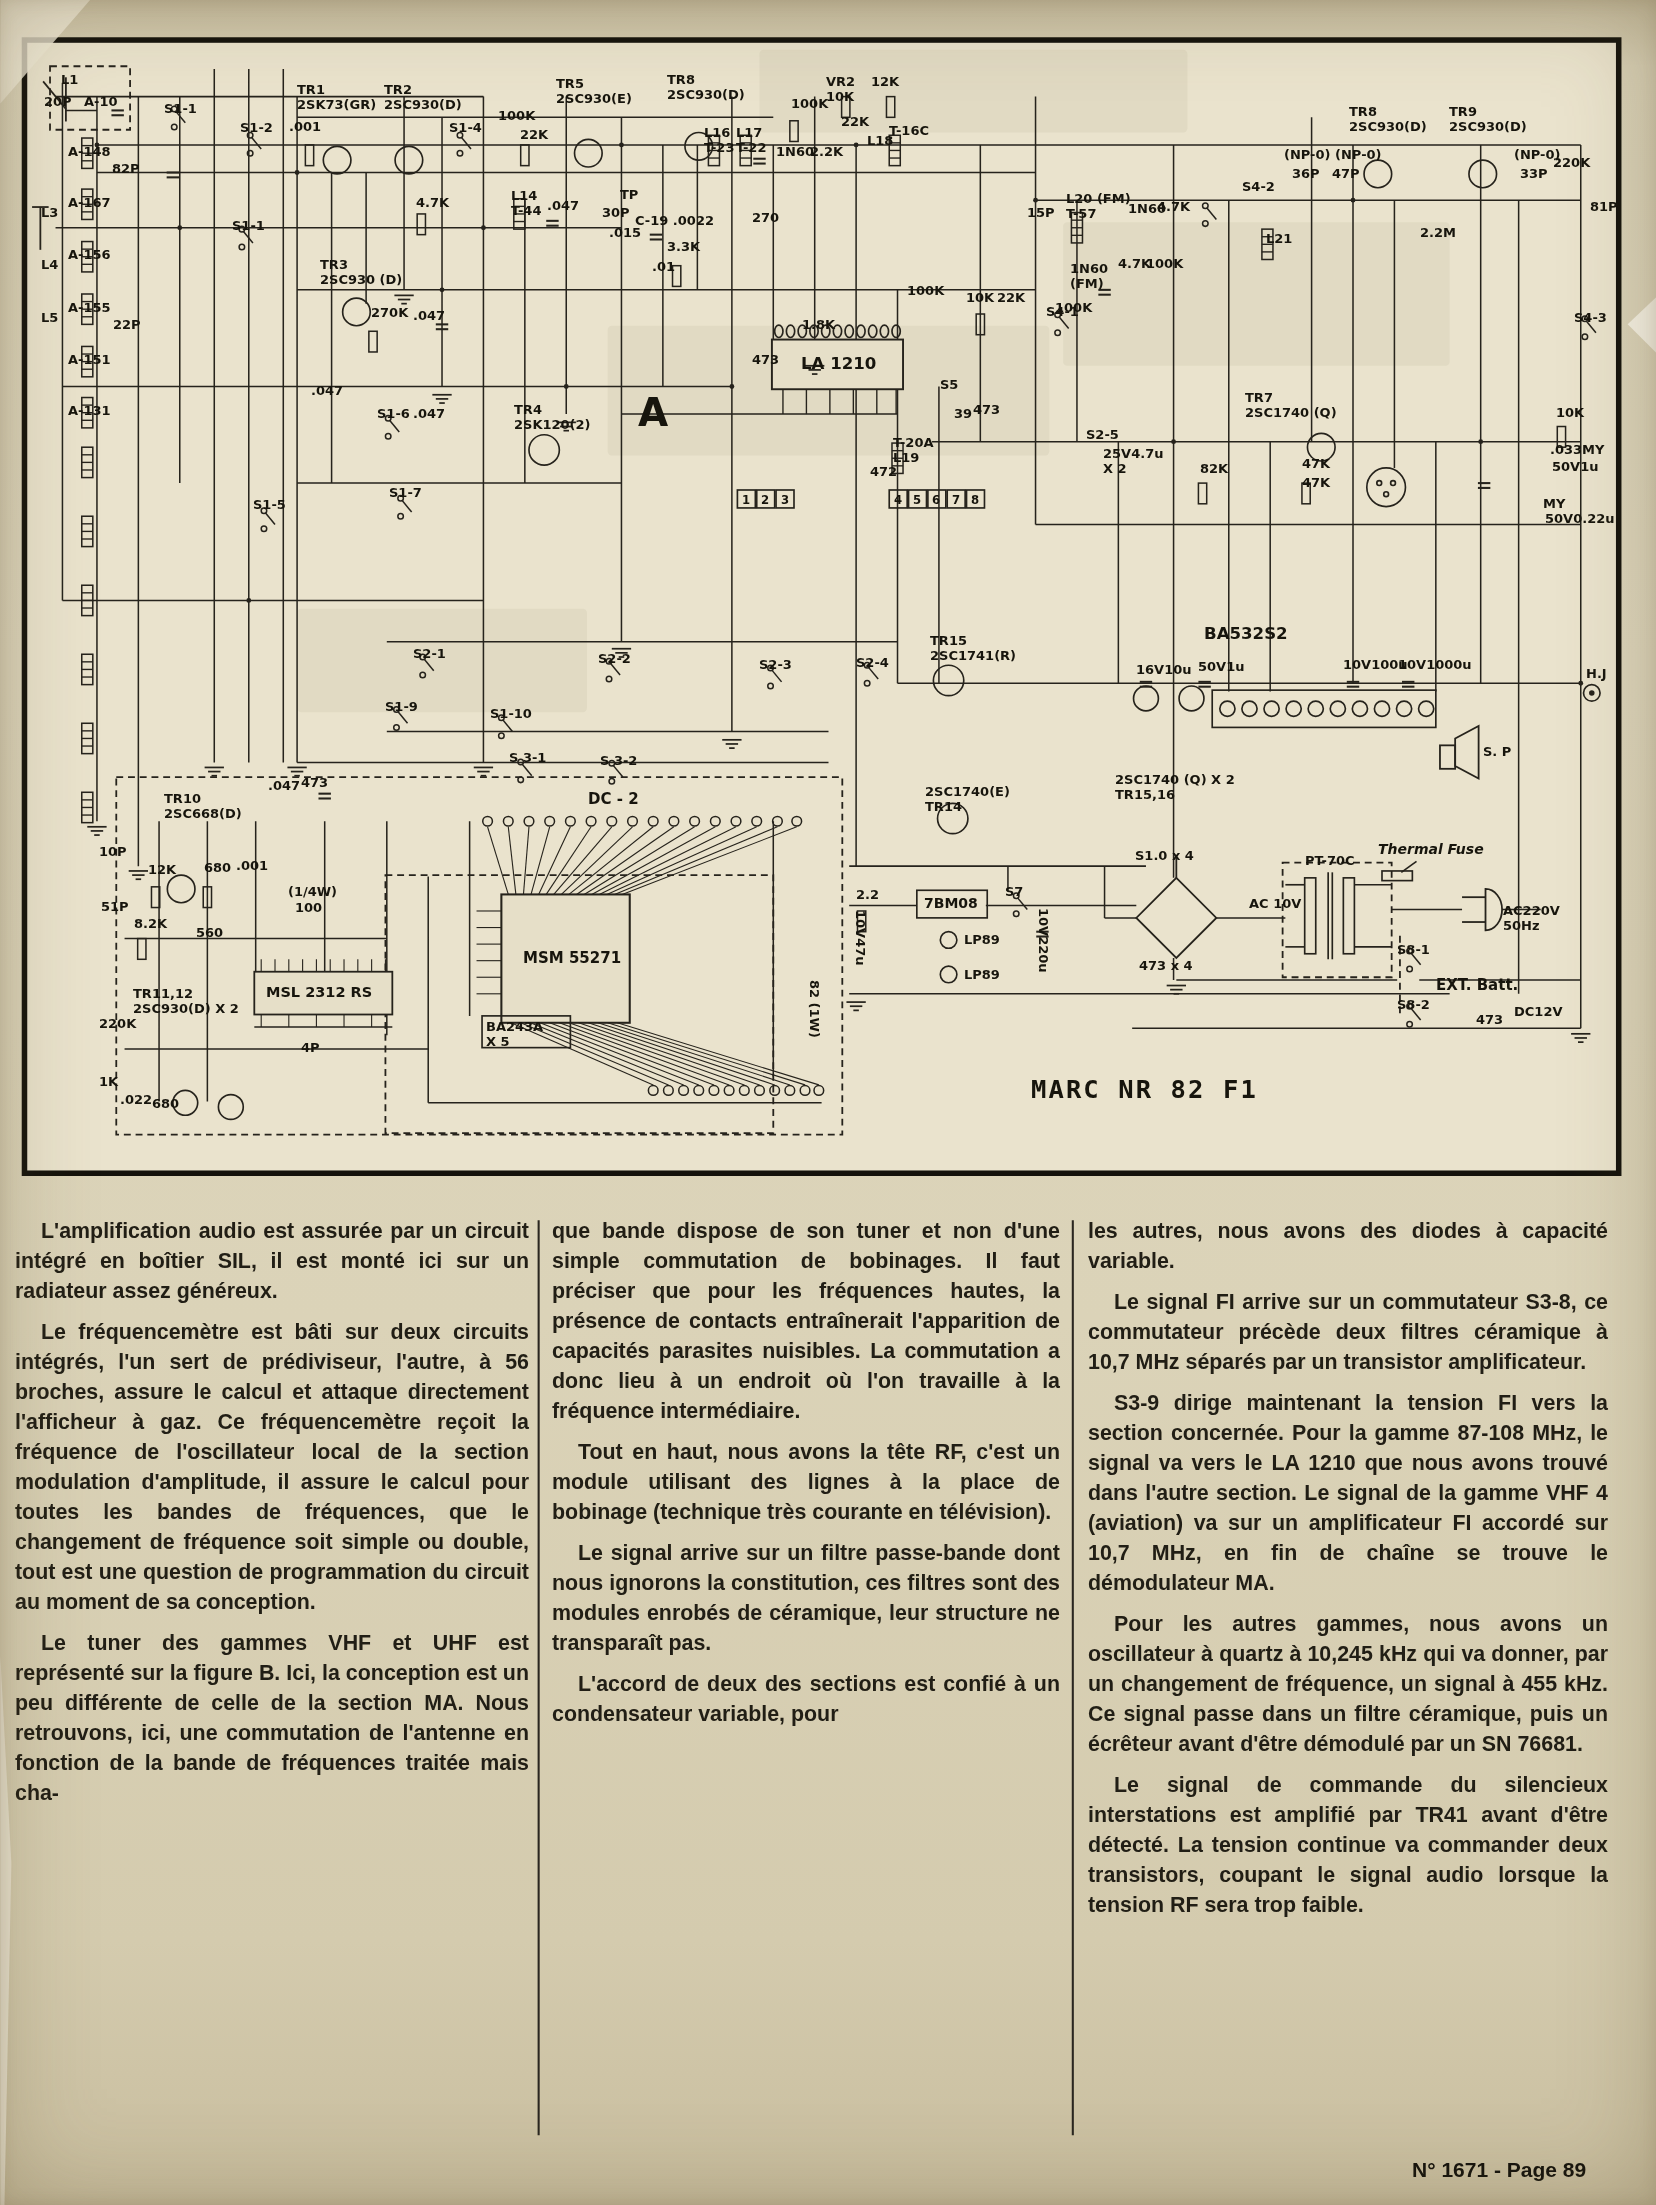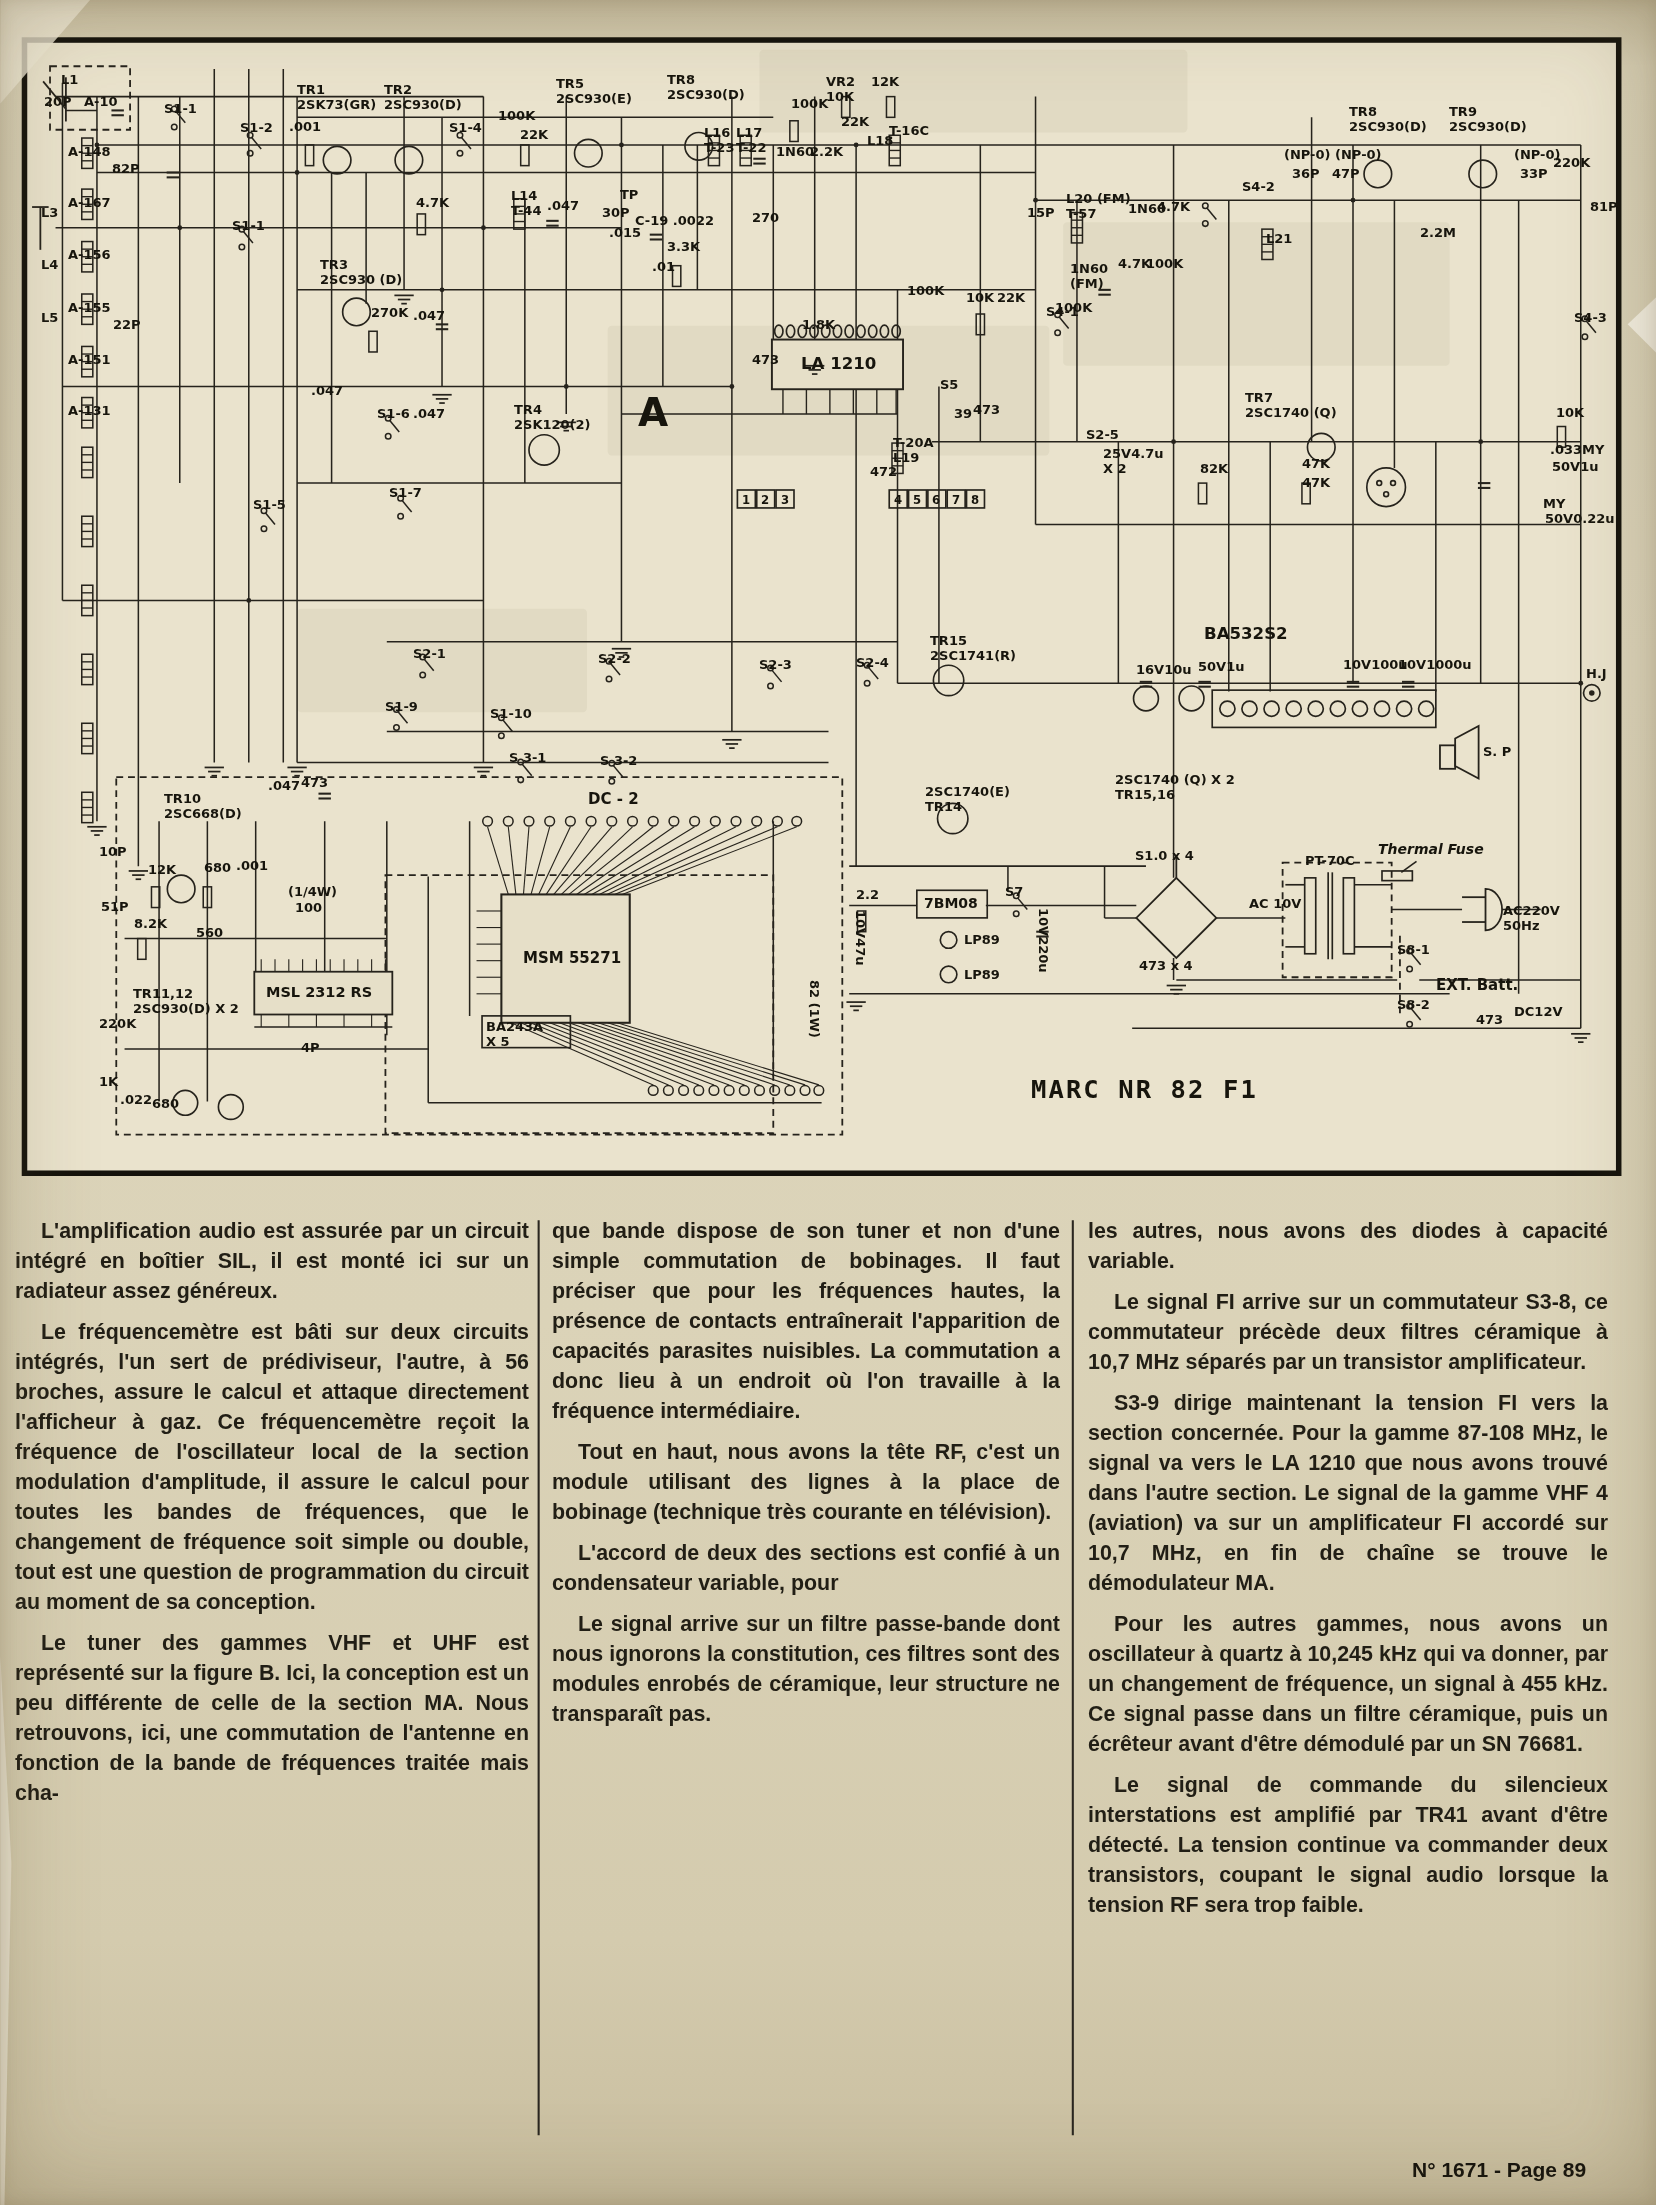--- a/index.html
+++ b/index.html
@@ -634,22 +634,22 @@
 
   <div class="article">
     <div class="col c1">
         <p>L'amplification audio est assurée par un circuit intégré en boîtier SIL, il est monté ici sur un radiateur assez généreux.</p>
         <p>Le fréquencemètre est bâti sur deux circuits intégrés, l'un sert de prédiviseur, l'autre, à 56 broches, assure le calcul et attaque directement l'afficheur à gaz. Ce fréquencemètre reçoit la fréquence de l'oscillateur local de la section modulation d'amplitude, il assure le calcul pour toutes les bandes de fréquences, que le changement de fréquence soit simple ou double, tout est une question de programmation du circuit au moment de sa conception.</p>
         <p>Le tuner des gammes VHF et UHF est représenté sur la figure B. Ici, la conception est un peu différente de celle de la section MA. Nous retrouvons, ici, une commutation de l'antenne en fonction de la bande de fréquences traitée mais cha-</p>
       </div>
     <div class="col c2">
         <p class="noindent">que bande dispose de son tuner et non d'une simple commutation de bobinages. Il faut préciser que pour les fréquences hautes, la présence de contacts entraînerait l'apparition de capacités parasites nuisibles. La commutation a donc lieu à un endroit où l'on travaille à la fréquence intermédiaire.</p>
         <p>Tout en haut, nous avons la tête RF, c'est un module utilisant des lignes à la place de bobinage (technique très courante en télévision).</p>
+        <p>Le signal arrive sur un filtre passe-bande dont nous ignorons la constitution, ces filtres sont des modules enrobés de céramique, leur structure ne transparaît pas.</p>
         <p>L'accord de deux des sections est confié à un condensateur variable, pour</p>
-        <p>Le signal arrive sur un filtre passe-bande dont nous ignorons la constitution, ces filtres sont des modules enrobés de céramique, leur structure ne transparaît pas.</p>
       </div>
     <div class="col c3">
         <p class="noindent">les autres, nous avons des diodes à capacité variable.</p>
         <p>Le signal FI arrive sur un commutateur S3-8, ce commutateur précède deux filtres céramique à 10,7 MHz séparés par un transistor amplificateur.</p>
         <p>S3-9 dirige maintenant la tension FI vers la section concernée. Pour la gamme 87-108 MHz, le signal va vers le LA 1210 que nous avons trouvé dans l'autre section. Le signal de la gamme VHF 4 (aviation) va sur un amplificateur FI accordé sur 10,7 MHz, en fin de chaîne se trouve le démodulateur MA.</p>
         <p>Pour les autres gammes, nous avons un oscillateur à quartz à 10,245 kHz qui va donner, par un changement de fréquence, un signal à 455 kHz. Ce signal passe dans un filtre céramique, puis un écrêteur avant d'être démodulé par un SN 76681.</p>
         <p>Le signal de commande du silencieux interstations est amplifié par TR41 avant d'être détecté. La tension continue va commander deux transistors, coupant le signal audio lorsque la tension RF sera trop faible.</p>
       </div>
   </div>
 

